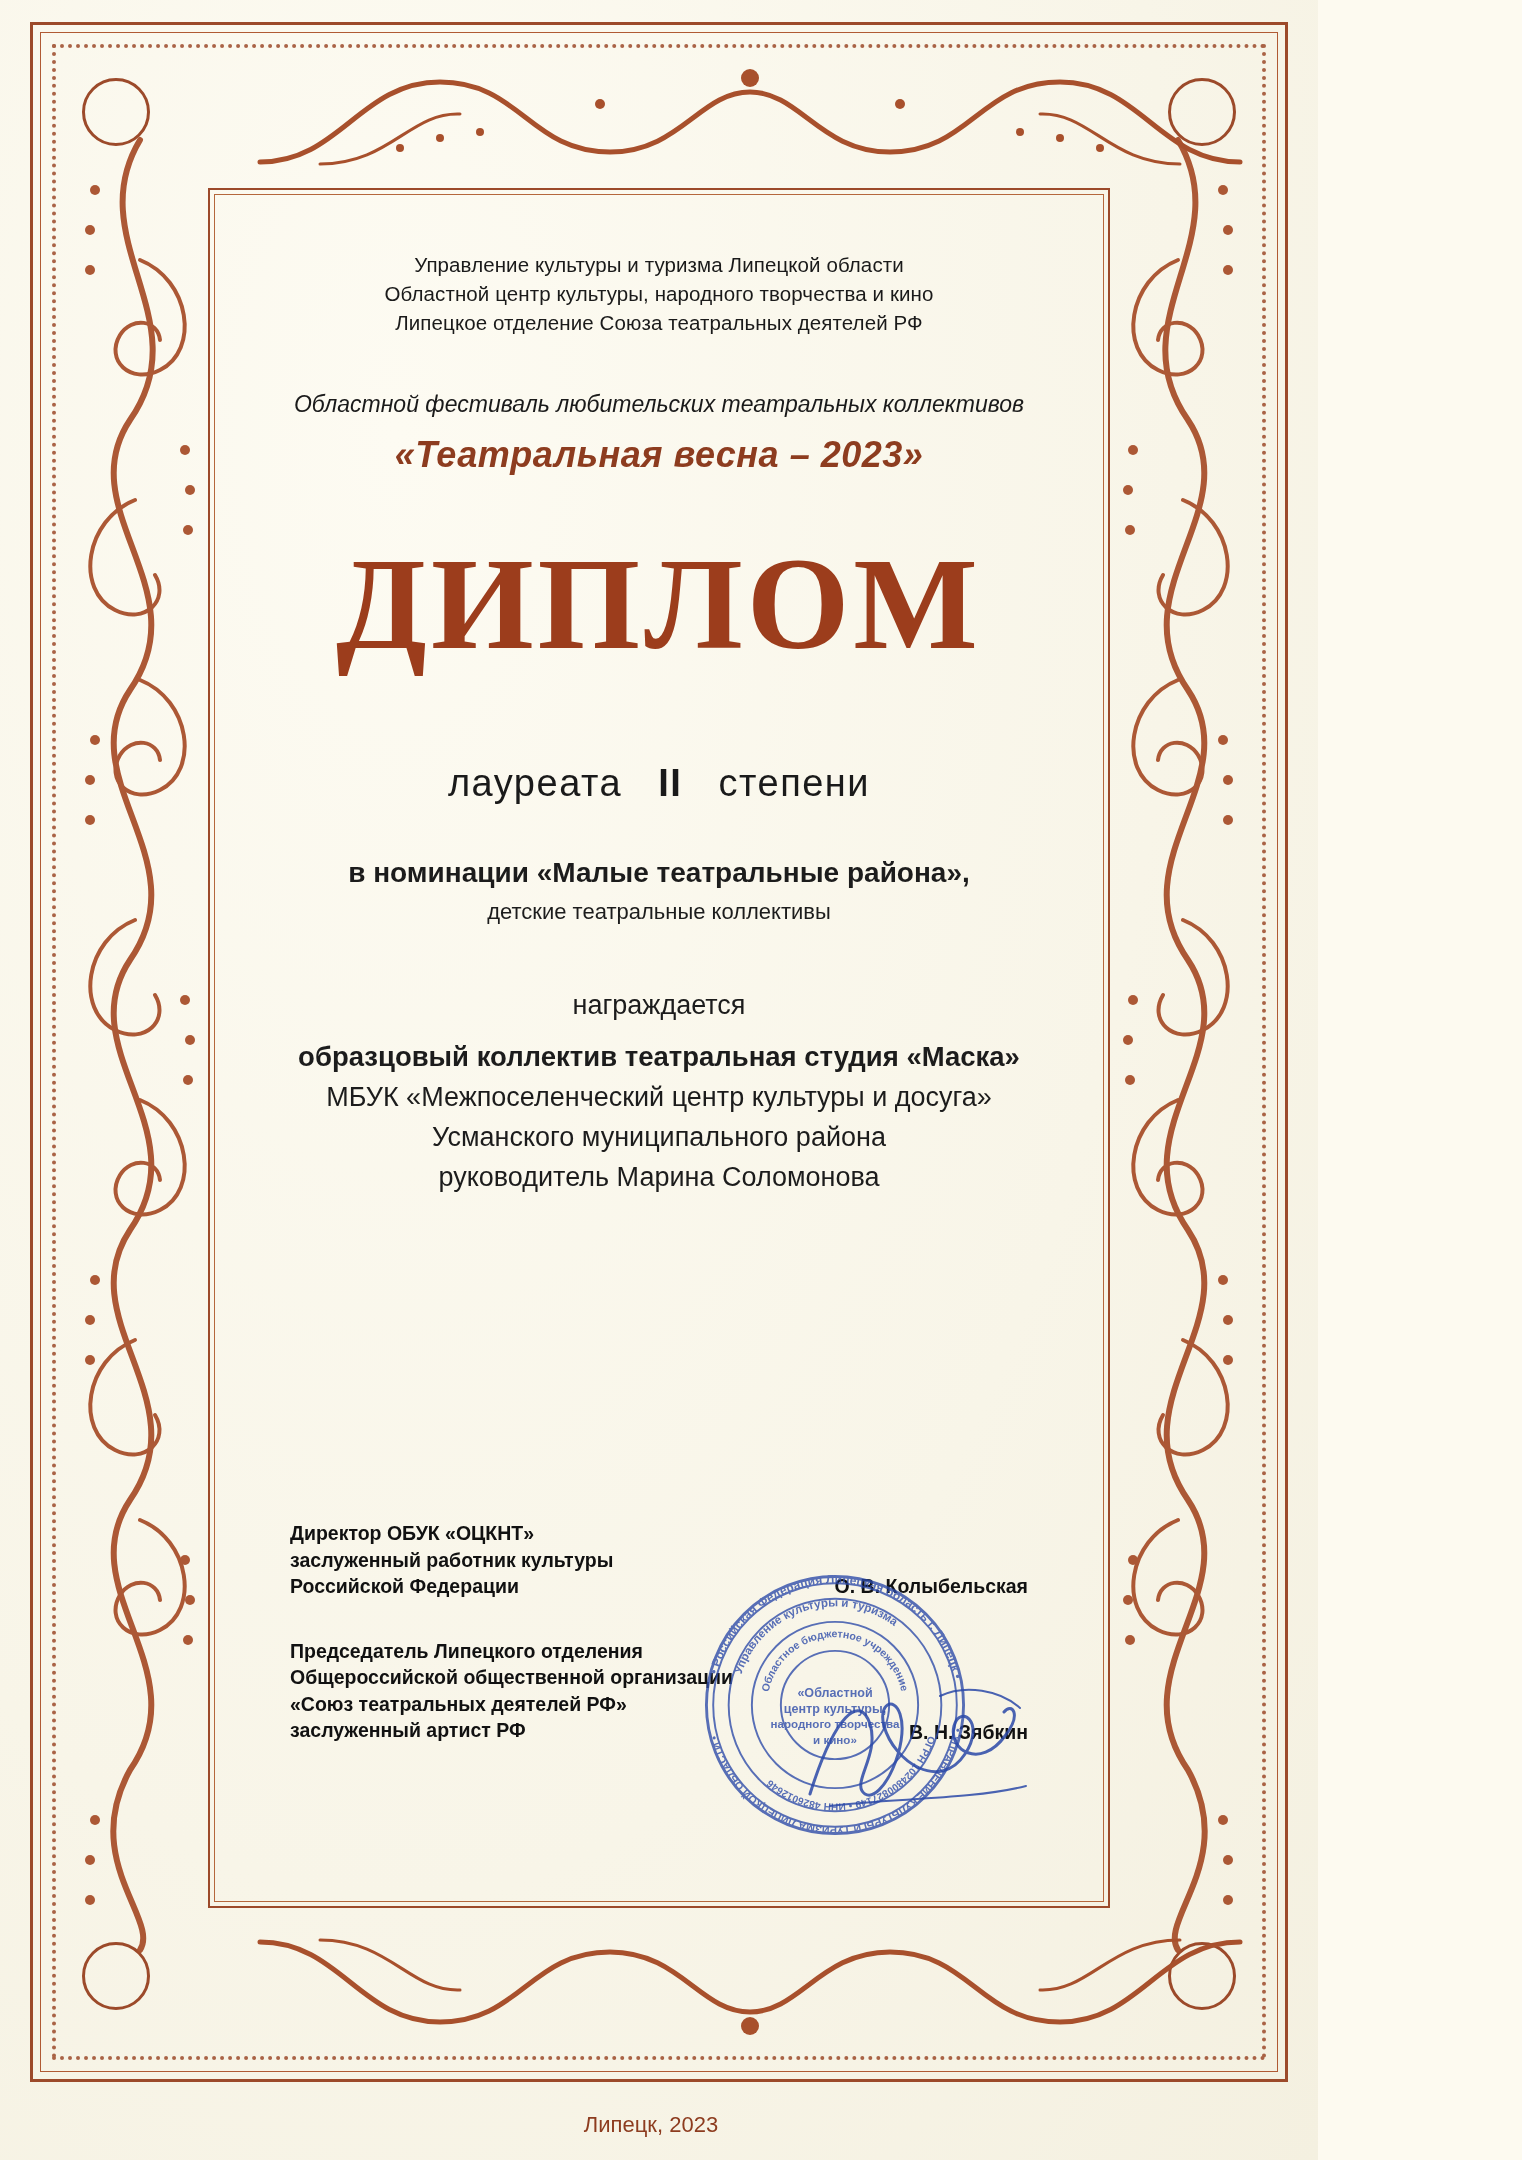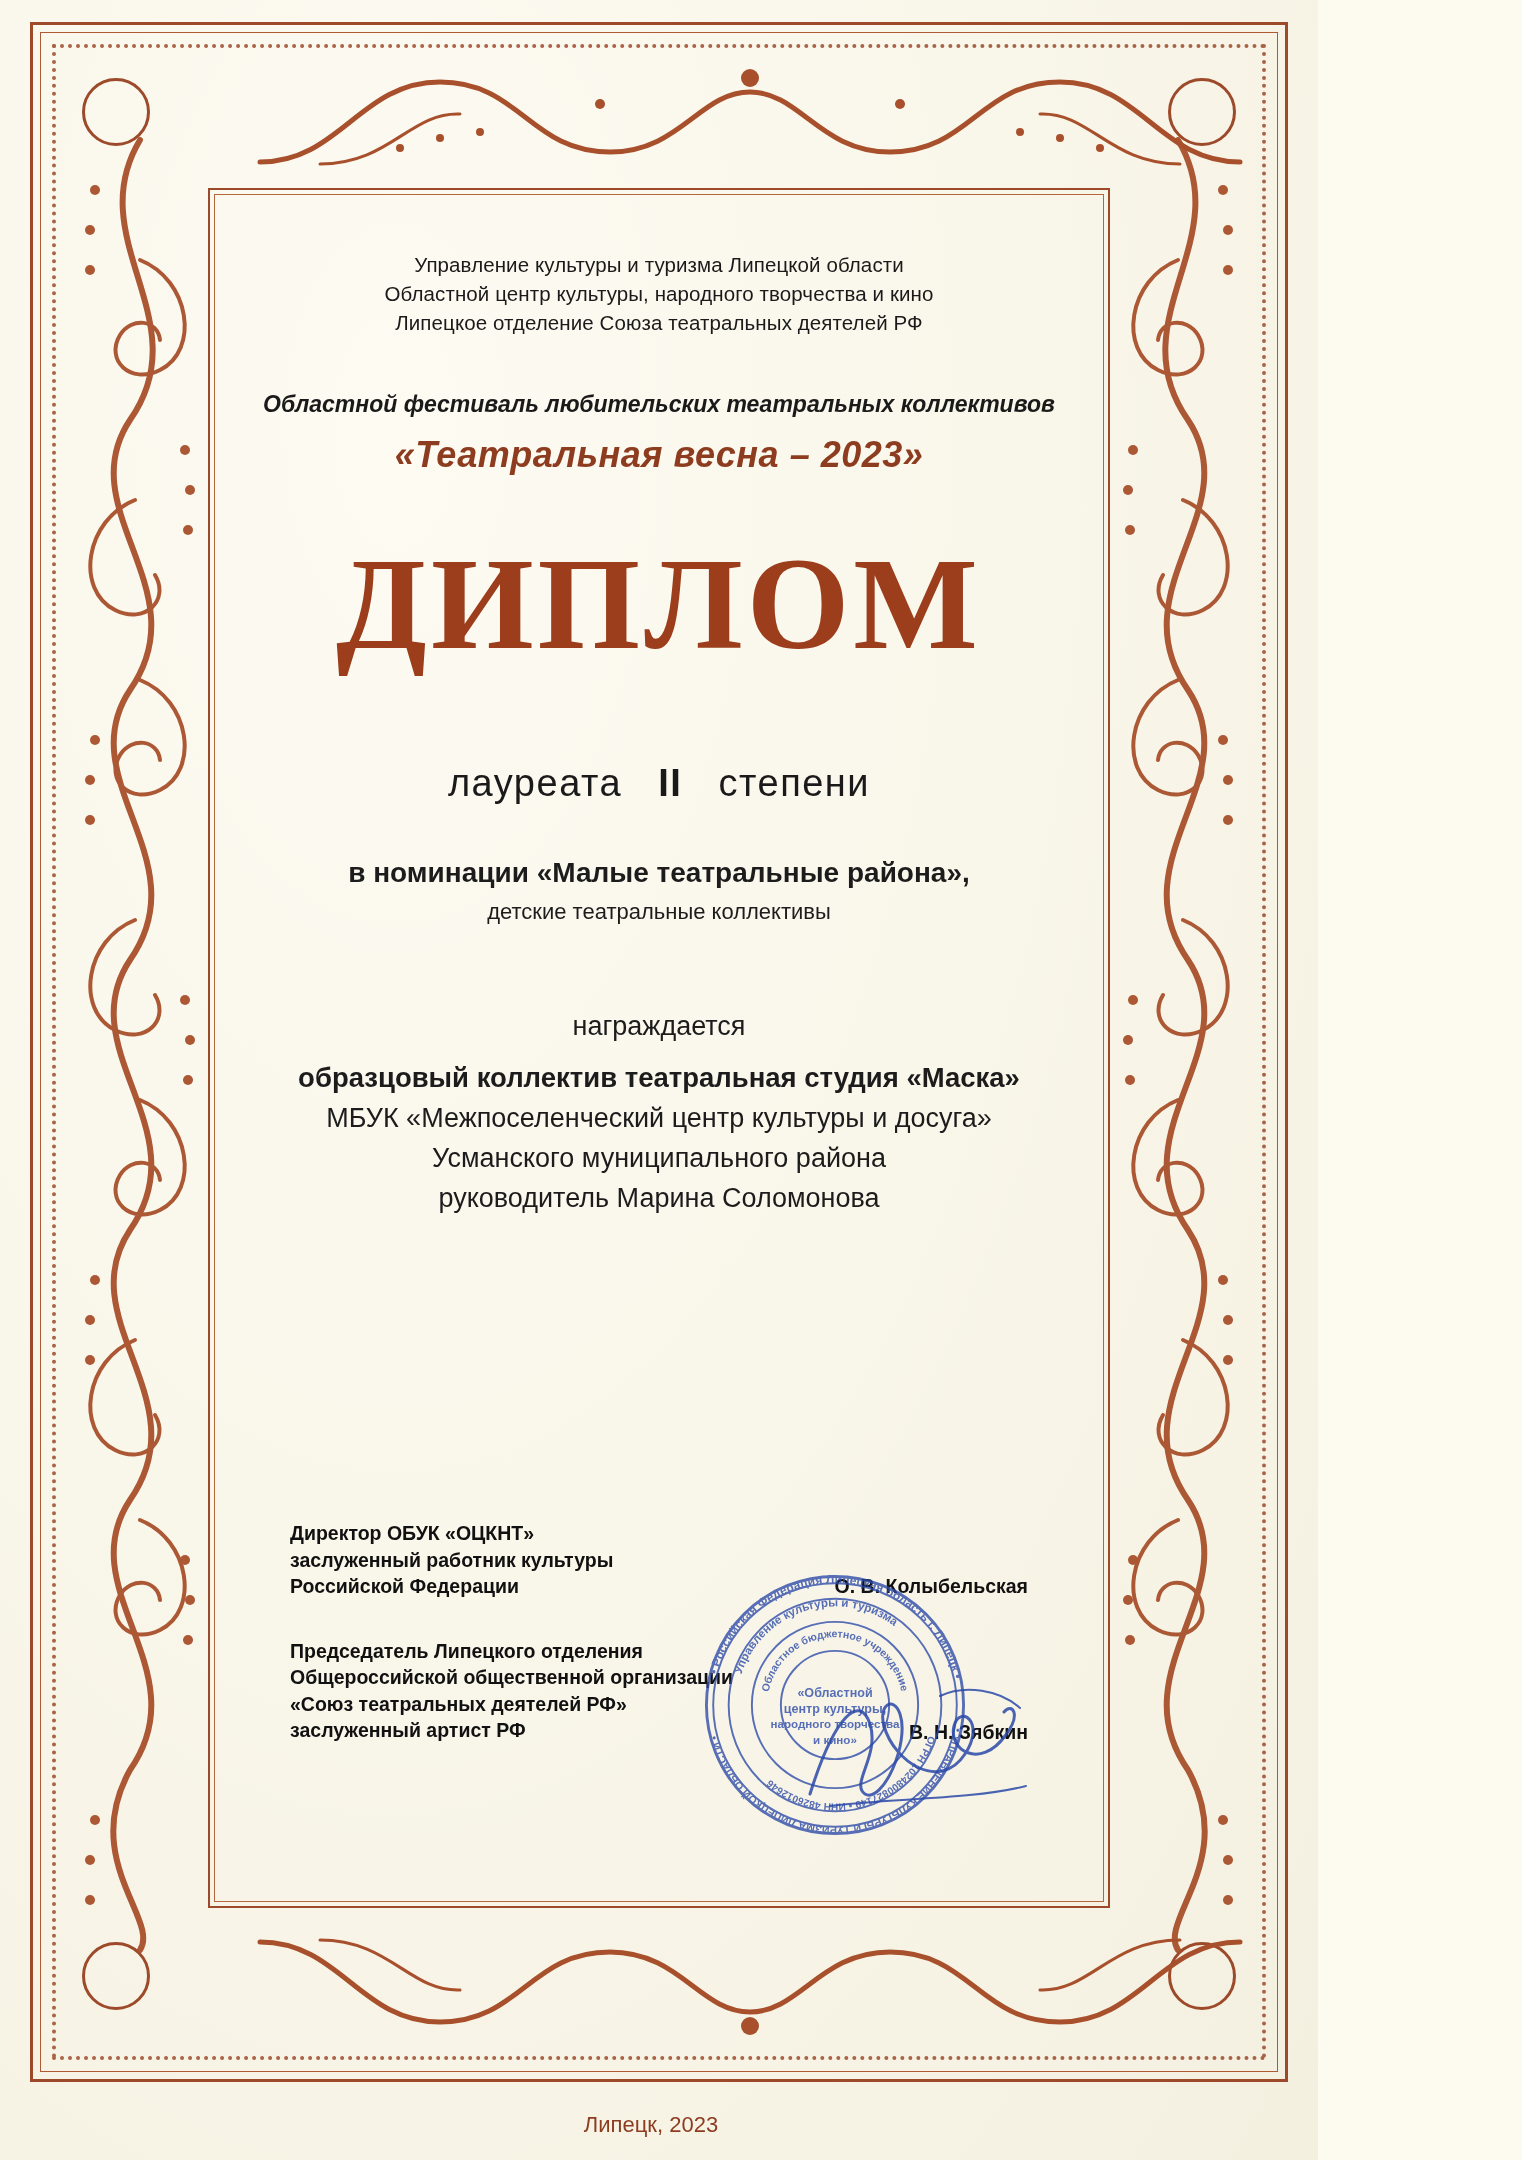--- a/index.html
+++ b/index.html
@@ -95,21 +95,21 @@
   .org-lines {
     font-size: 20.5px;
     line-height: 1.42;
     color: #1a1a1a;
     letter-spacing: .1px;
   }
 
   .fest-title {
     margin-top: 54px;
     font-size: 23px;
-    font-weight: bold;
+    font-weight: normal;
     font-style: italic;
     color: #1a1a1a;
   }
   .fest-name {
     margin-top: 16px;
     font-size: 36px;
     font-weight: bold;
     font-style: italic;
     color: #8d3c1f;
     letter-spacing: .5px;
@@ -137,21 +137,21 @@
     margin-top: 52px;
     font-size: 28px;
     font-weight: bold;
   }
   .nomination-sub {
     margin-top: 10px;
     font-size: 22px;
   }
 
   .awarded-to-label {
-    margin-top: 86px;
+    margin-top: 65px;
     font-size: 27px;
   }
   .recipient-main {
     margin-top: 20px;
     font-size: 27.5px;
     font-weight: bold;
   }
   .recipient-line {
     margin-top: 9px;
     font-size: 27px;

